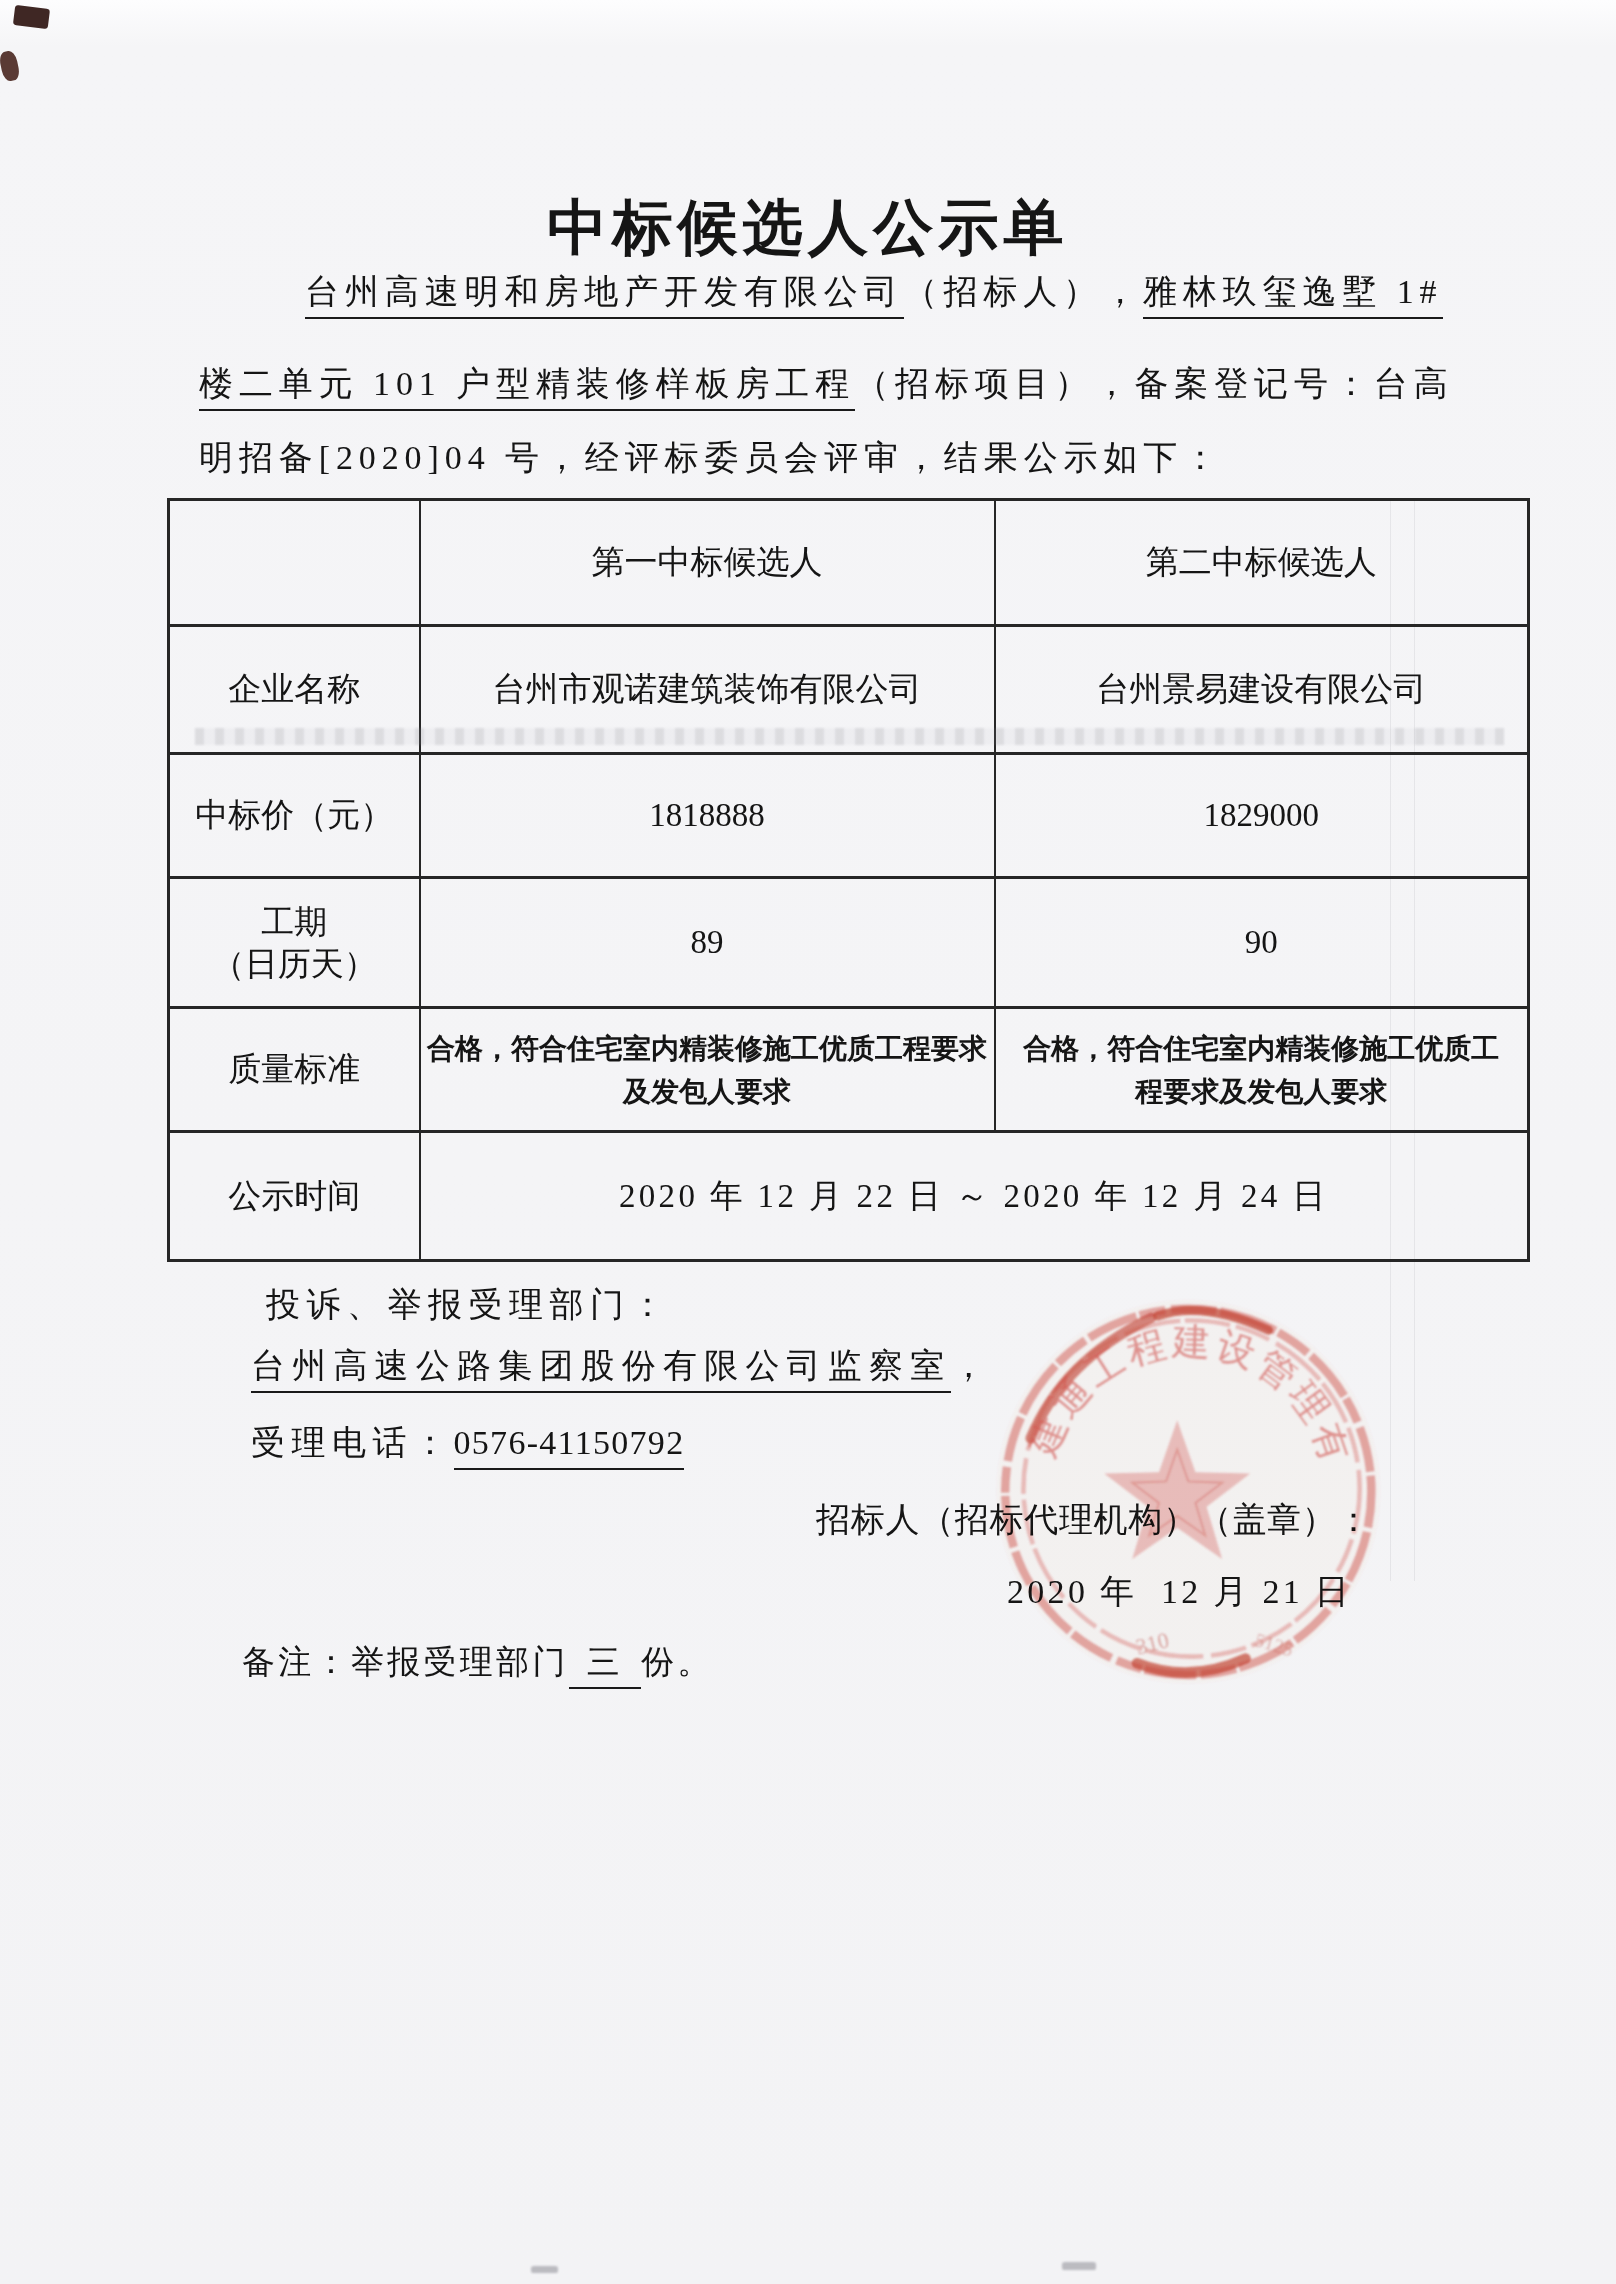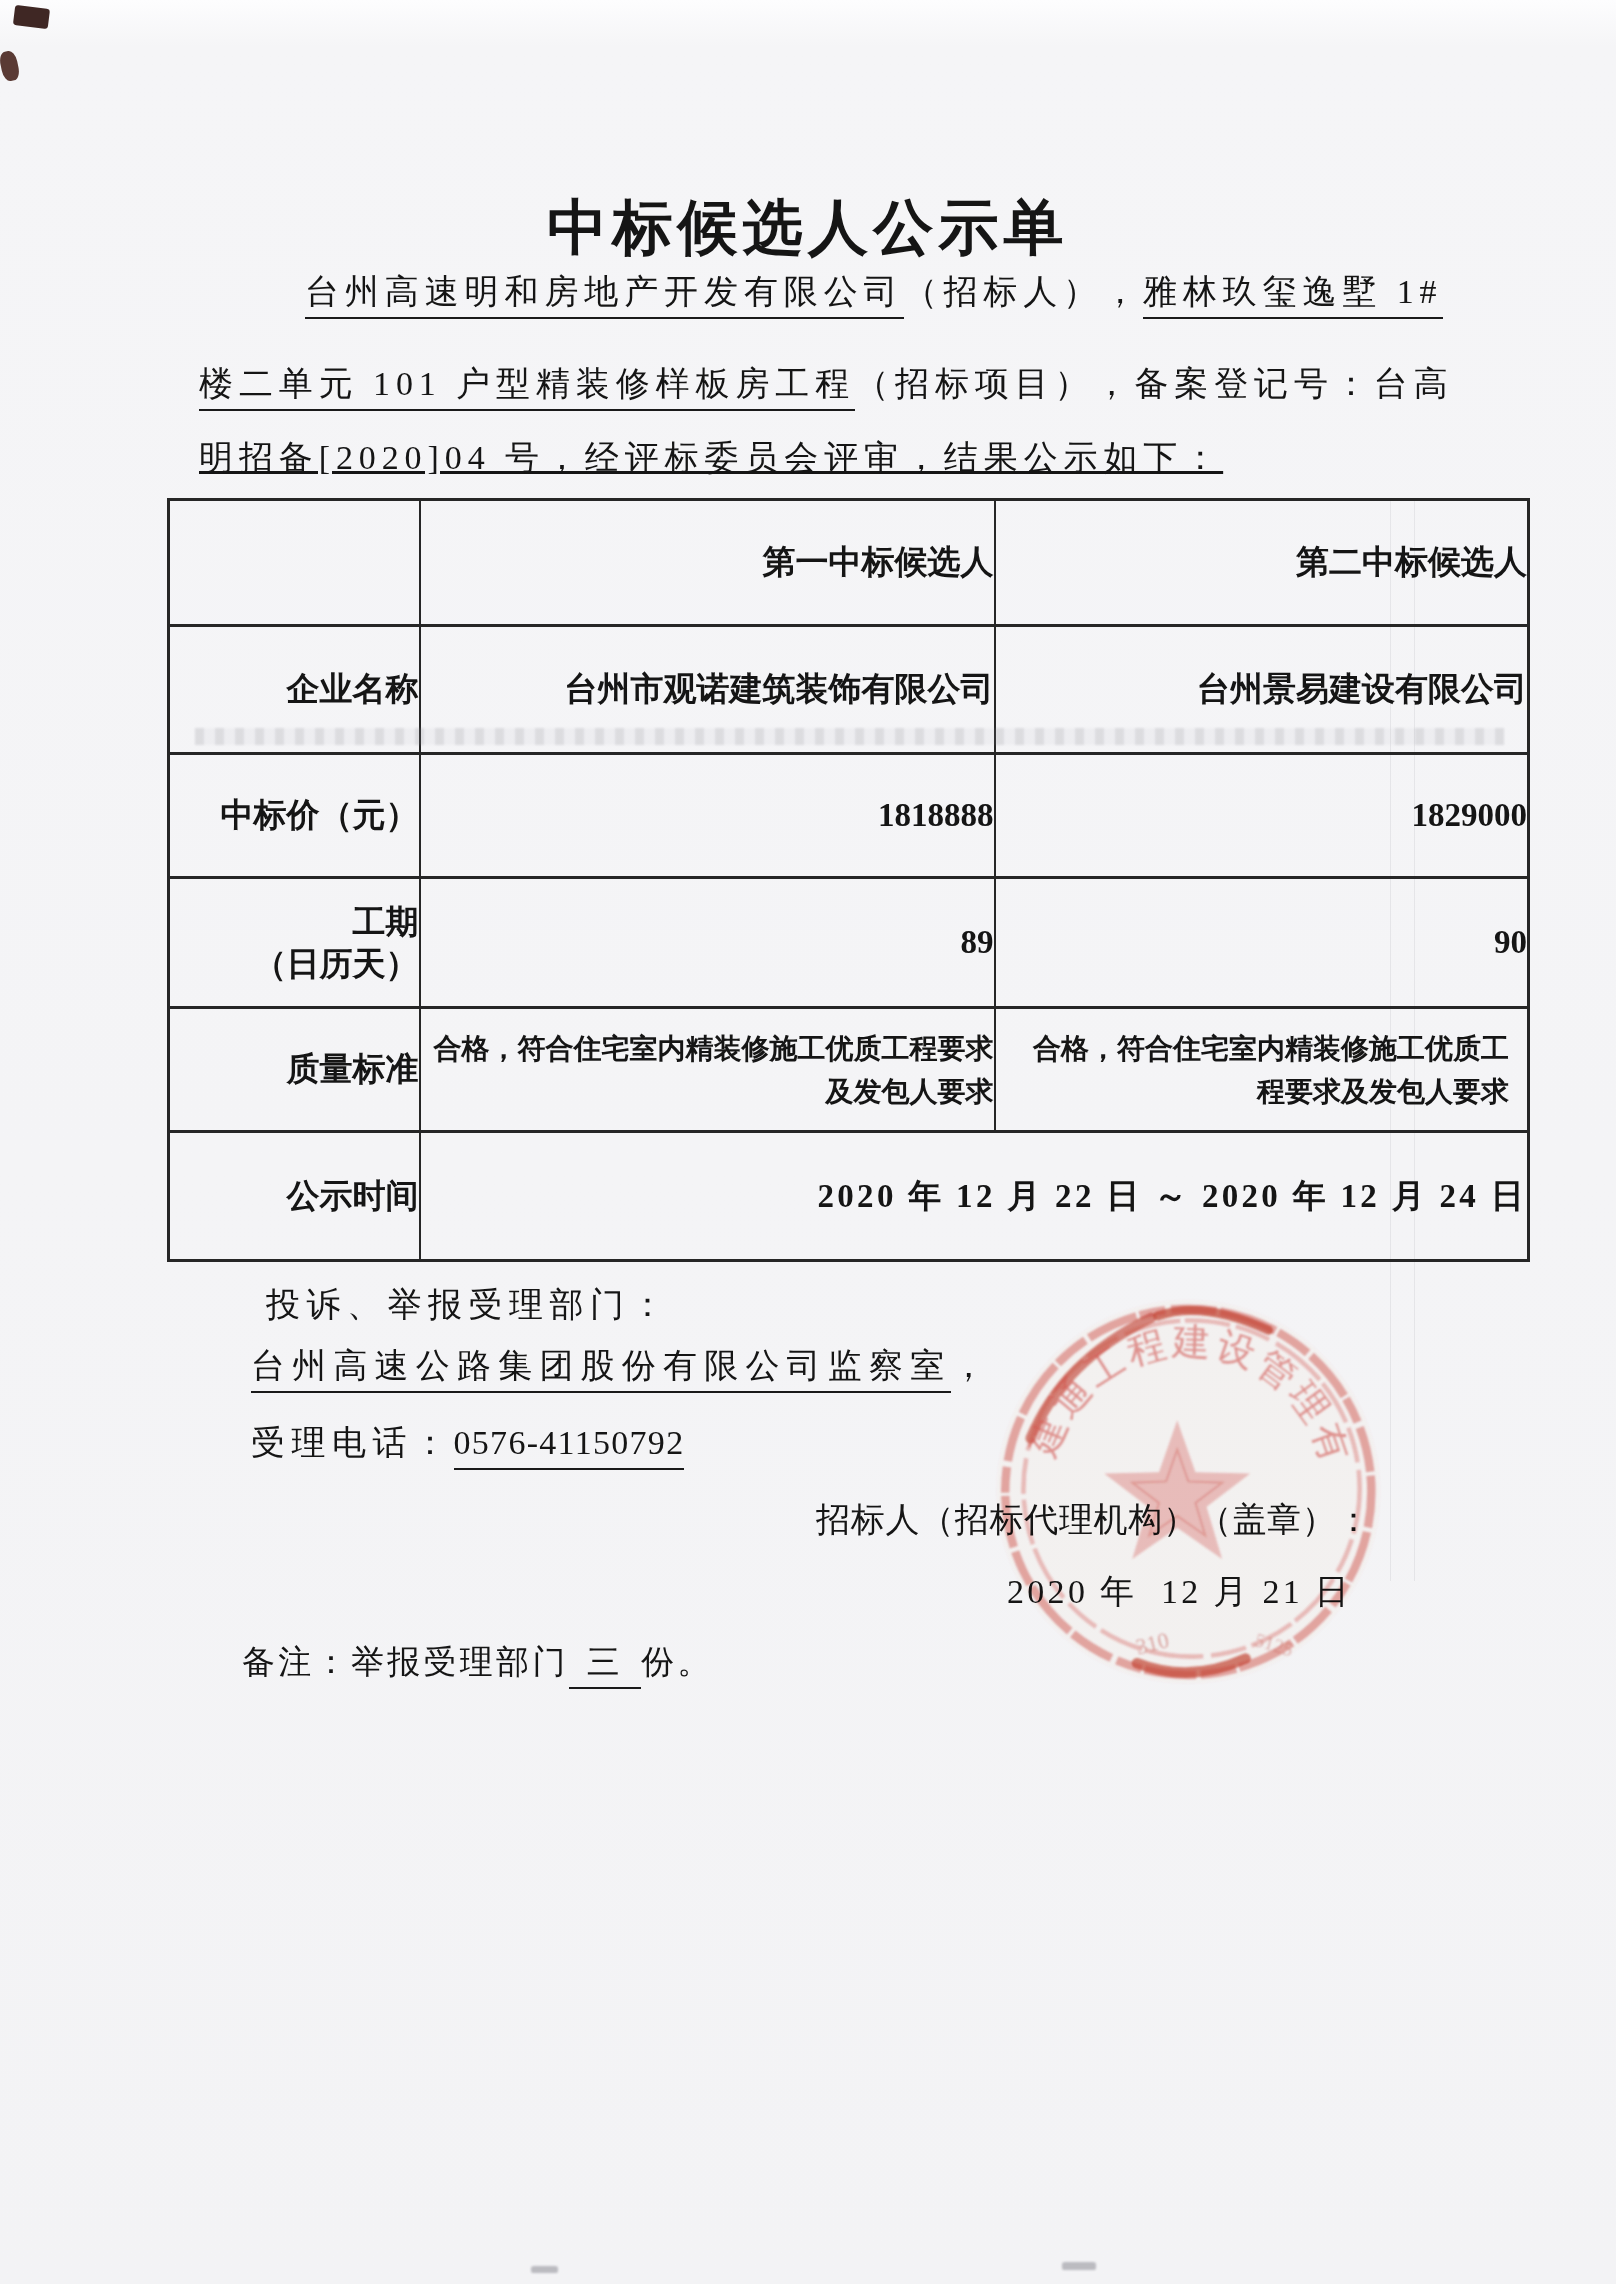--- a/index.html
+++ b/index.html
@@ -23,21 +23,21 @@
 
   table.bid{
     position:absolute;left:167px;top:498px;width:1360px;
     border-collapse:collapse;table-layout:fixed;
     font-size:33px;color:#151515;
     border:3.3px solid #262626;
   }
   table.bid td{
     border:2px solid #262626;
     border-top-width:3.3px;border-bottom-width:3.3px;
-    text-align:right;vertical-align:middle;padding:0;font-weight:bold;
+    text-align:center;vertical-align:middle;padding:0;
   }
   td.quality-cell{
     font-family:"Liberation Sans",sans-serif;font-weight:700;
     font-size:28px;line-height:43px;padding:0 36px;
     white-space:normal;
   }
   .two-line{line-height:42px;}
   .pub-date{letter-spacing:3.3px;}
 
   
@@ -68,21 +68,21 @@
   <div class="streak" style="left:1414px;"></div>
   <div class="bmark" style="left:531px;top:2266px;width:27px;height:6.5px;"></div>
   <div class="bmark" style="left:1062px;top:2262px;width:34px;height:7.8px;"></div>
 
   <div class="line title">中标候选人公示单</div>
 
   <div class="line intro" style="left:305px;top:269px;"><span class="u">台州高速明和房地产开发有限公司</span><span>（招标人），</span><span class="u">雅林玖玺逸墅 1#</span></div>
 
   <div class="line intro" style="left:199px;top:361px;"><span class="u">楼二单元 101 户型精装修样板房工程</span><span>（招标项目），备案登记号：台高</span></div>
 
-  <div class="line intro" style="left:199px;top:435px;text-decoration:underline;">明招备[2020]04 号，经评标委员会评审，结果公示如下：</div>
+  <div class="line intro" style="left:199px;top:435px;">明招备[2020]04 号，经评标委员会评审，结果公示如下：</div>
 
   <table class="bid">
     <colgroup>
       <col style="width:251px">
         <col style="width:575px">
         <col style="width:534px">
     </colgroup>
     <tbody>
         <tr style="height:126px">
       <td></td>

